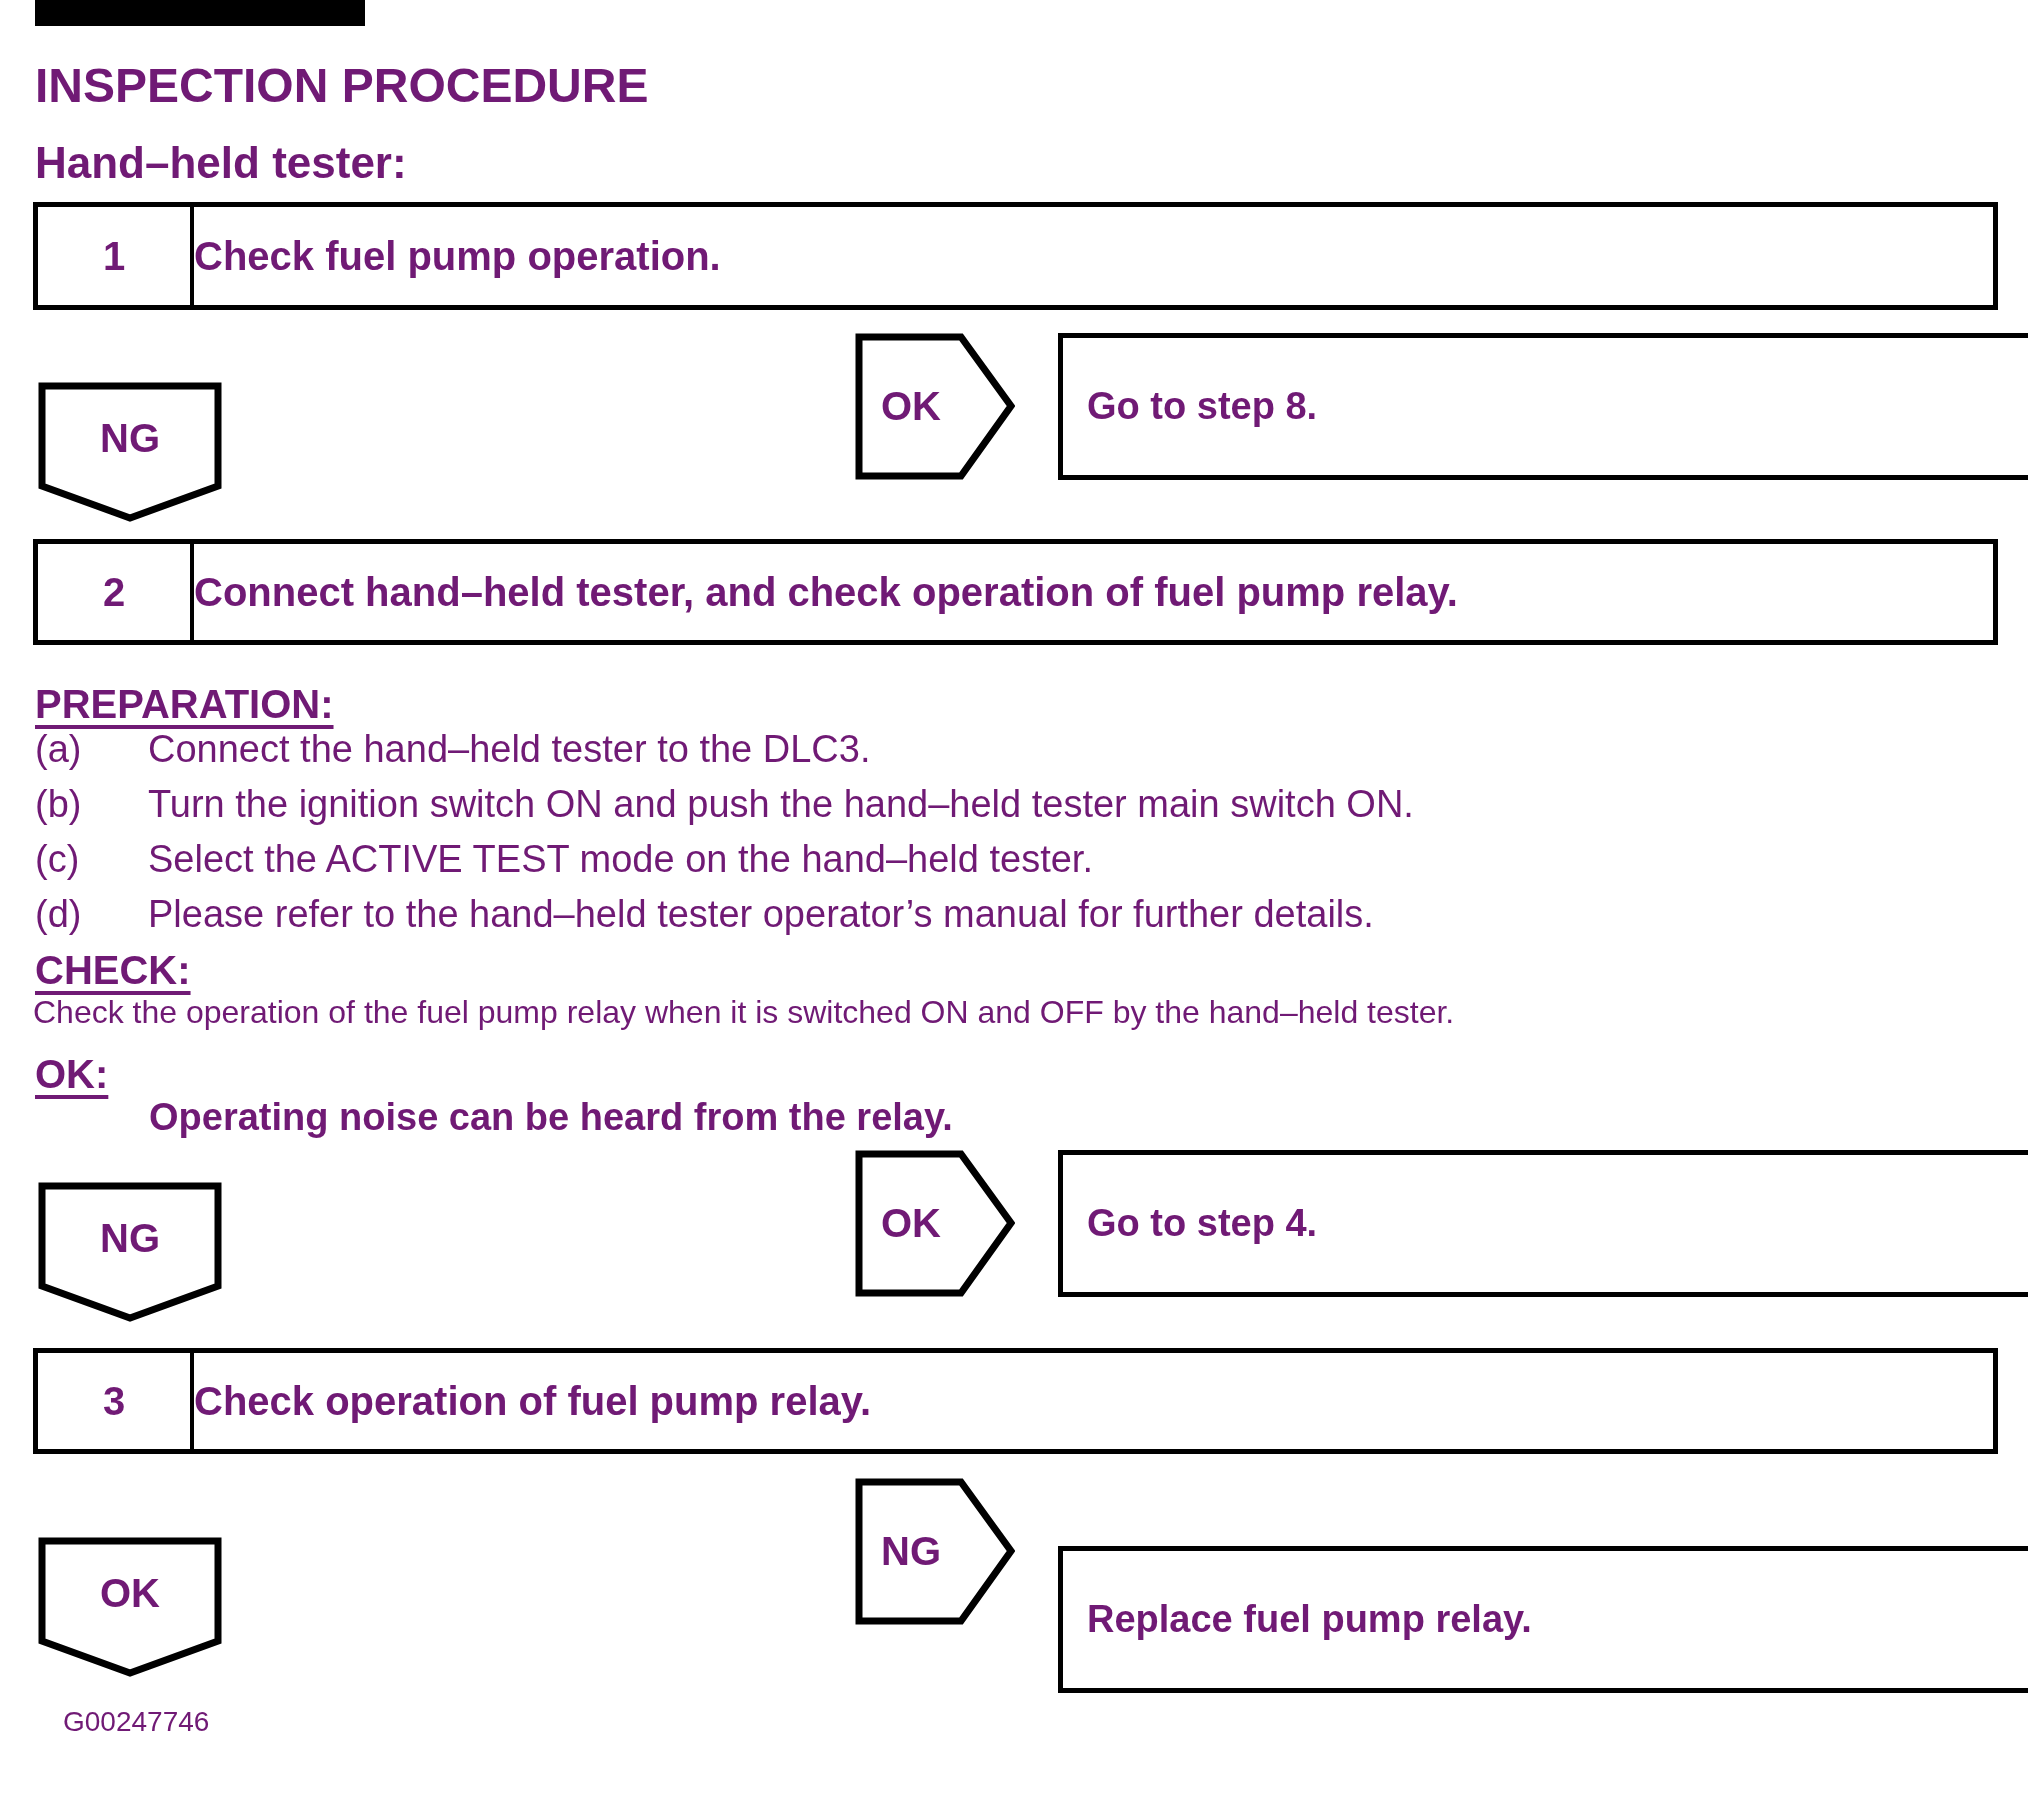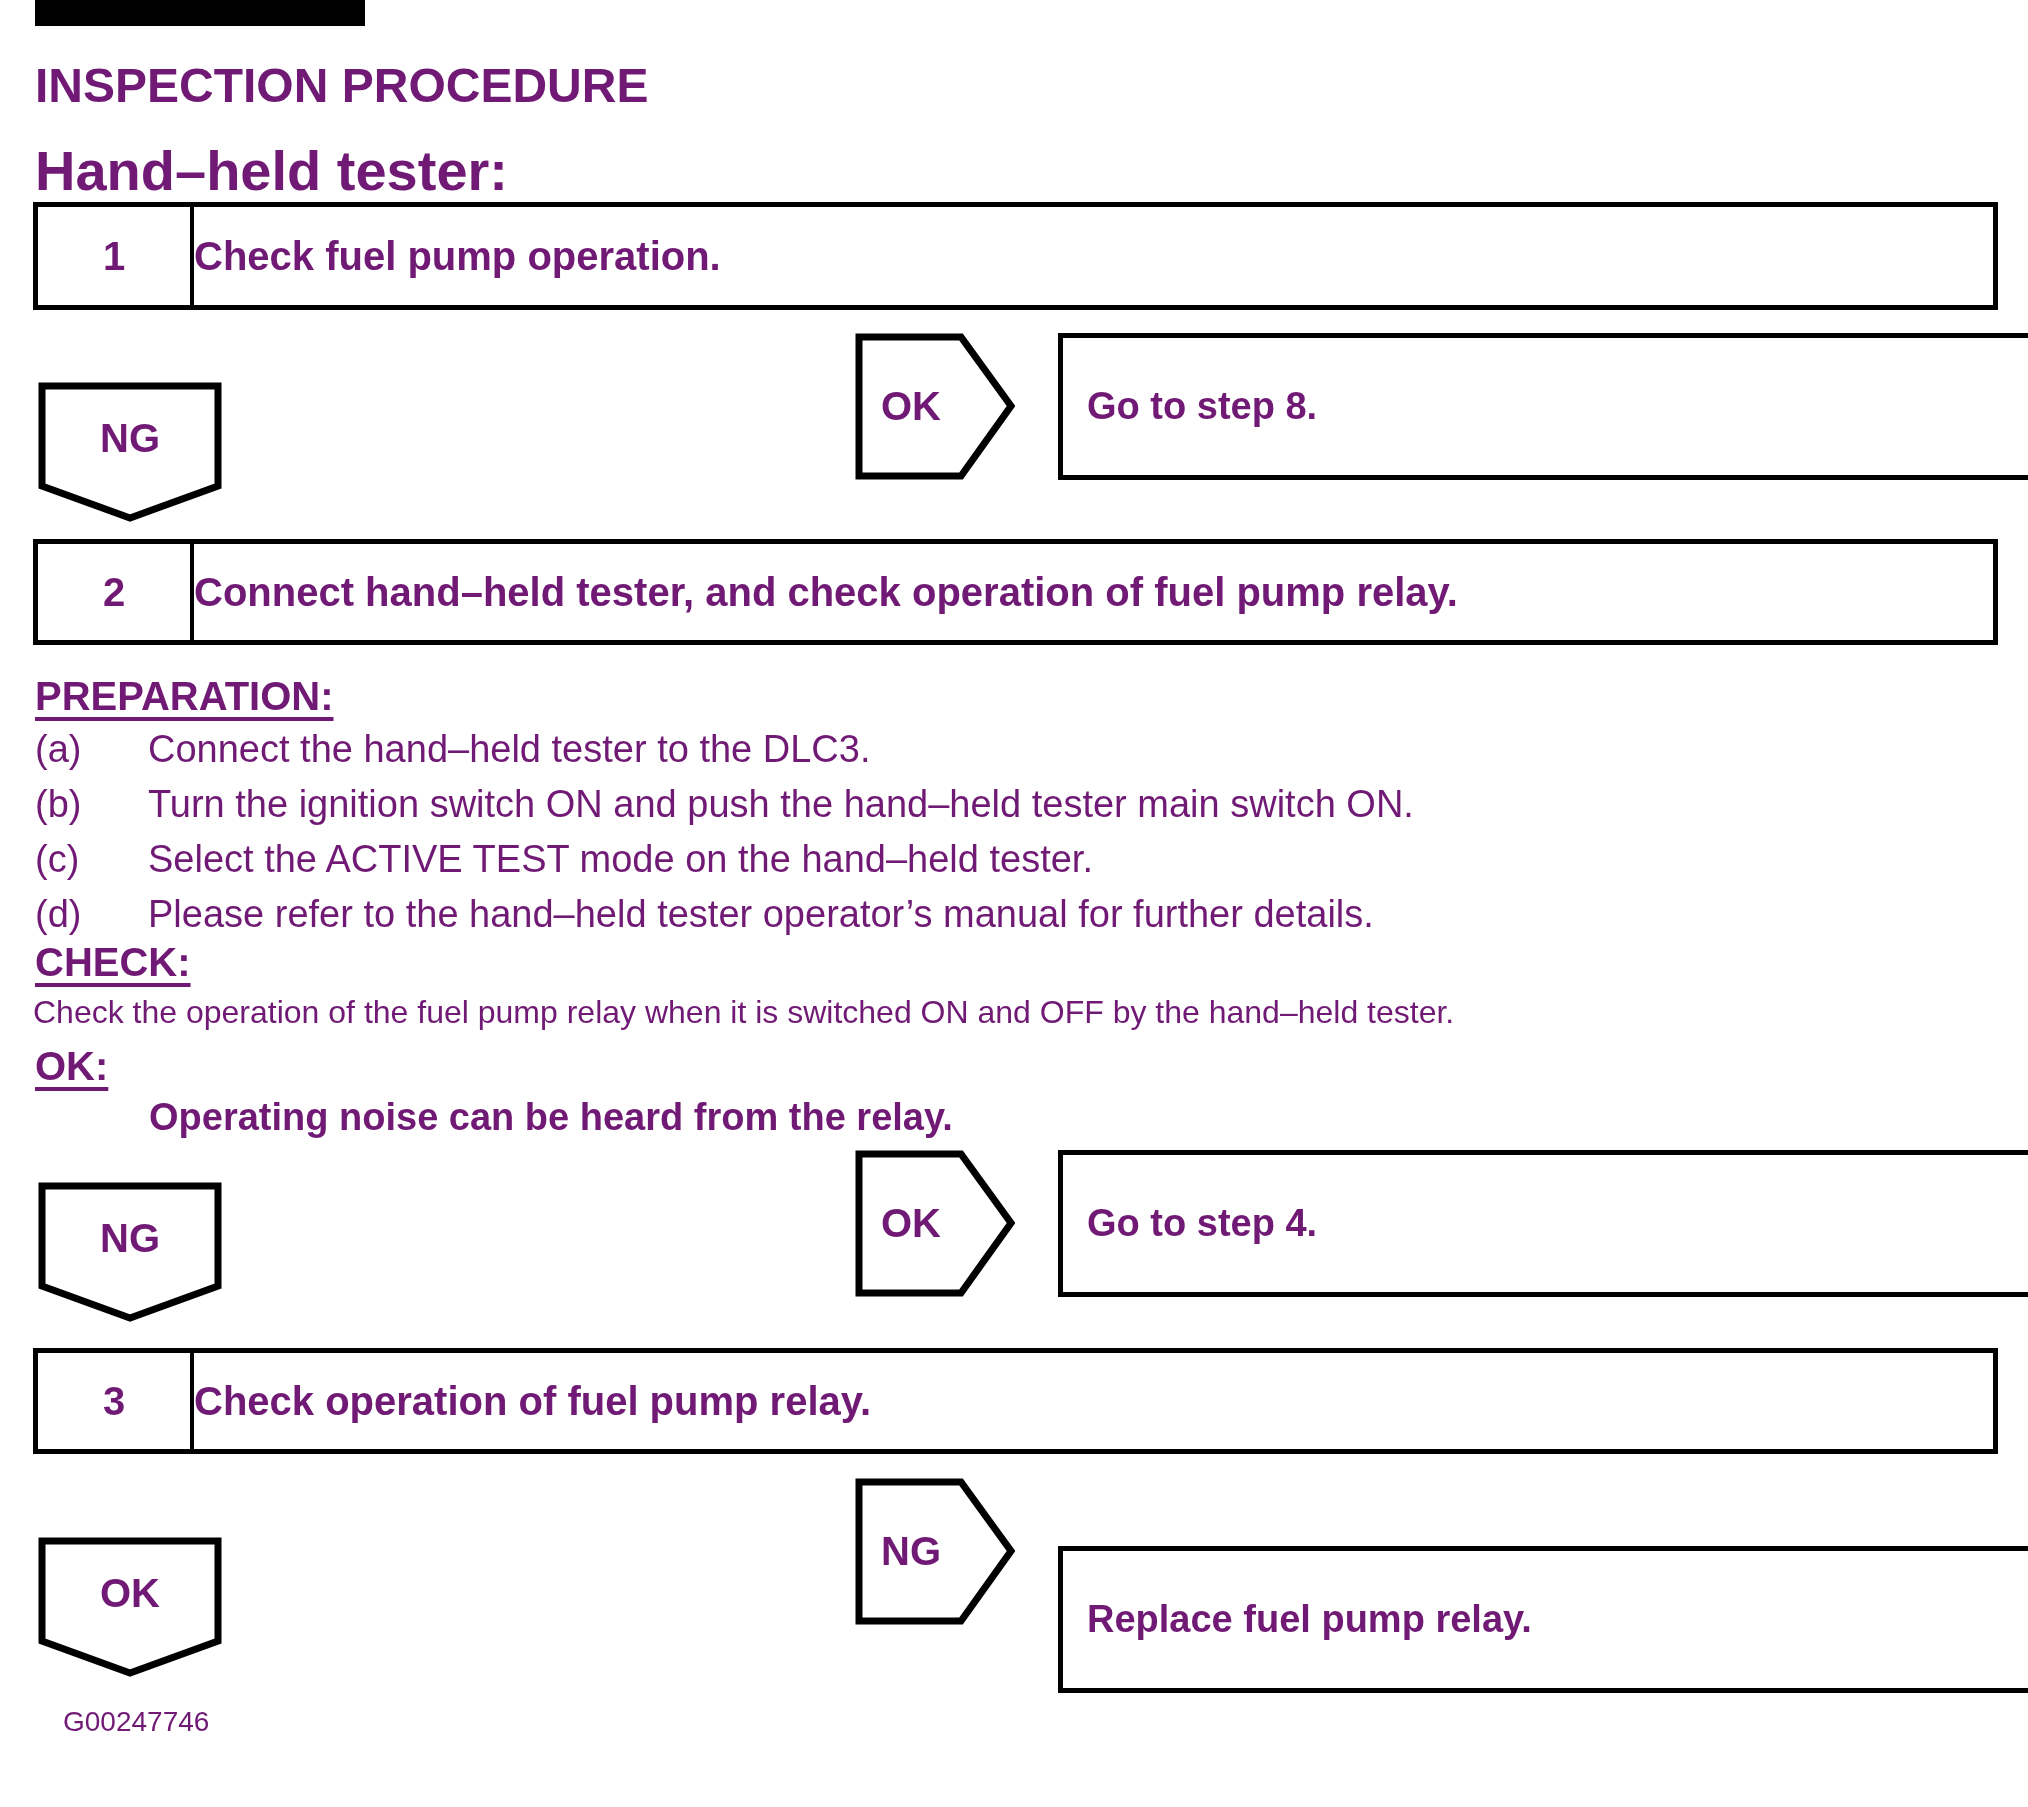--- a/index.html
+++ b/index.html
@@ -3,37 +3,37 @@
 <meta charset="utf-8">
 <style>
   html,body{margin:0;padding:0;background:#ffffff;}
   .canvas{
     position:relative;width:2028px;height:1807px;background:#ffffff;
     font-family:"Liberation Sans","DejaVu Sans",sans-serif;color:#701a75;overflow:hidden;
   }
   .abs{position:absolute;box-sizing:border-box;}
   .scan-bar{background:#000;}
   .page-title{font-size:48px;font-weight:bold;letter-spacing:0px;white-space:nowrap;}
-  .page-subtitle{font-size:56px;font-weight:bold;white-space:nowrap;}
+  .page-subtitle{font-size:44px;font-weight:bold;white-space:nowrap;}
   .step-row{display:flex;border:5px solid #000;background:#fff;}
   .step-num{width:152px;border-right:4px solid #000;display:flex;align-items:center;justify-content:center;
             font-weight:bold;font-size:40px;}
   .step-label{flex:1;display:flex;align-items:center;font-weight:bold;font-size:40px;white-space:nowrap;}
   .result-box{border:5px solid #000;background:#fff;display:flex;align-items:center;padding-left:24px;
               font-weight:bold;font-size:38px;white-space:nowrap;margin-left:36px;}
   .arrow-right{width:160px;height:147px;}
   .arrow-right svg{position:absolute;left:0;top:0;width:100%;height:100%;}
   .arrow-right .lbl{position:absolute;left:0;top:0;width:112px;height:100%;display:flex;align-items:center;
                     justify-content:center;font-weight:bold;font-size:40px;}
   .pent-down{width:184px;height:141px;}
   .pent-down svg{position:absolute;left:0;top:0;width:100%;height:100%;}
   .pent-down .lbl{position:absolute;left:0;top:6px;width:100%;height:100px;display:flex;align-items:center;
                   justify-content:center;font-weight:bold;font-size:40px;}
   .sec-heading{font-size:40px;font-weight:bold;text-decoration:underline;
-               text-decoration-thickness:4px;text-underline-offset:7px;white-space:nowrap;}
+               text-decoration-thickness:4px;text-underline-offset:7px;white-space:nowrap;margin-top:8px;}
   .body-line{font-size:32px;white-space:nowrap;}
   .list-row{display:flex;font-size:38px;white-space:nowrap;}
   .list-marker{width:113px;flex:0 0 113px;}
   .ok-note{font-size:38px;font-weight:bold;white-space:nowrap;}
   .fig-code{font-size:28px;white-space:nowrap;}
 </style>
 </head>
 <body>
 
 <div class="canvas">

